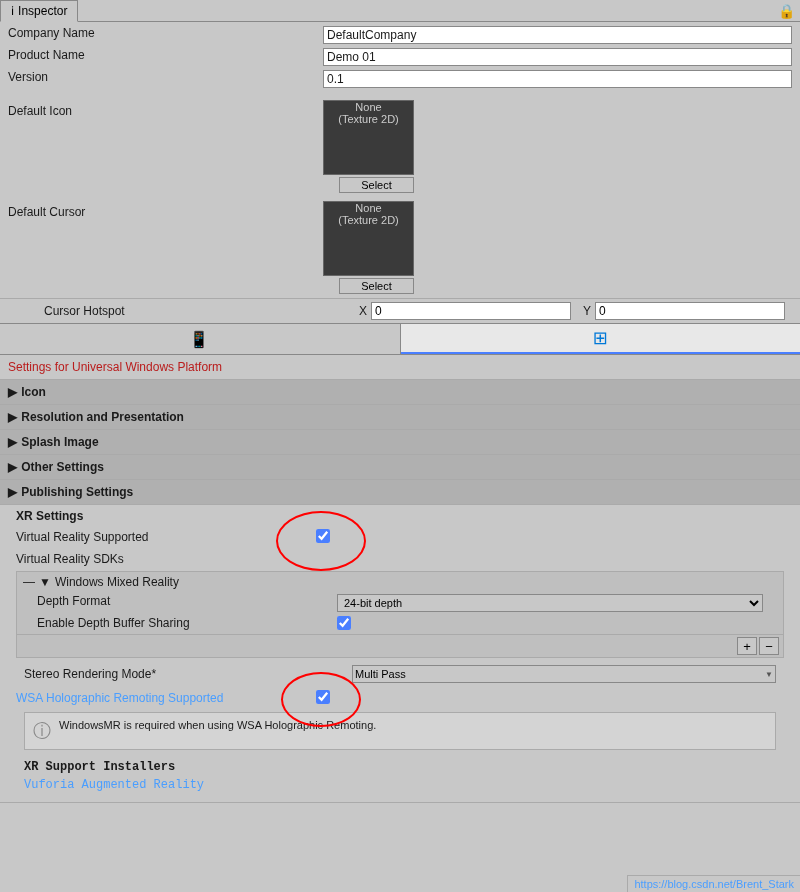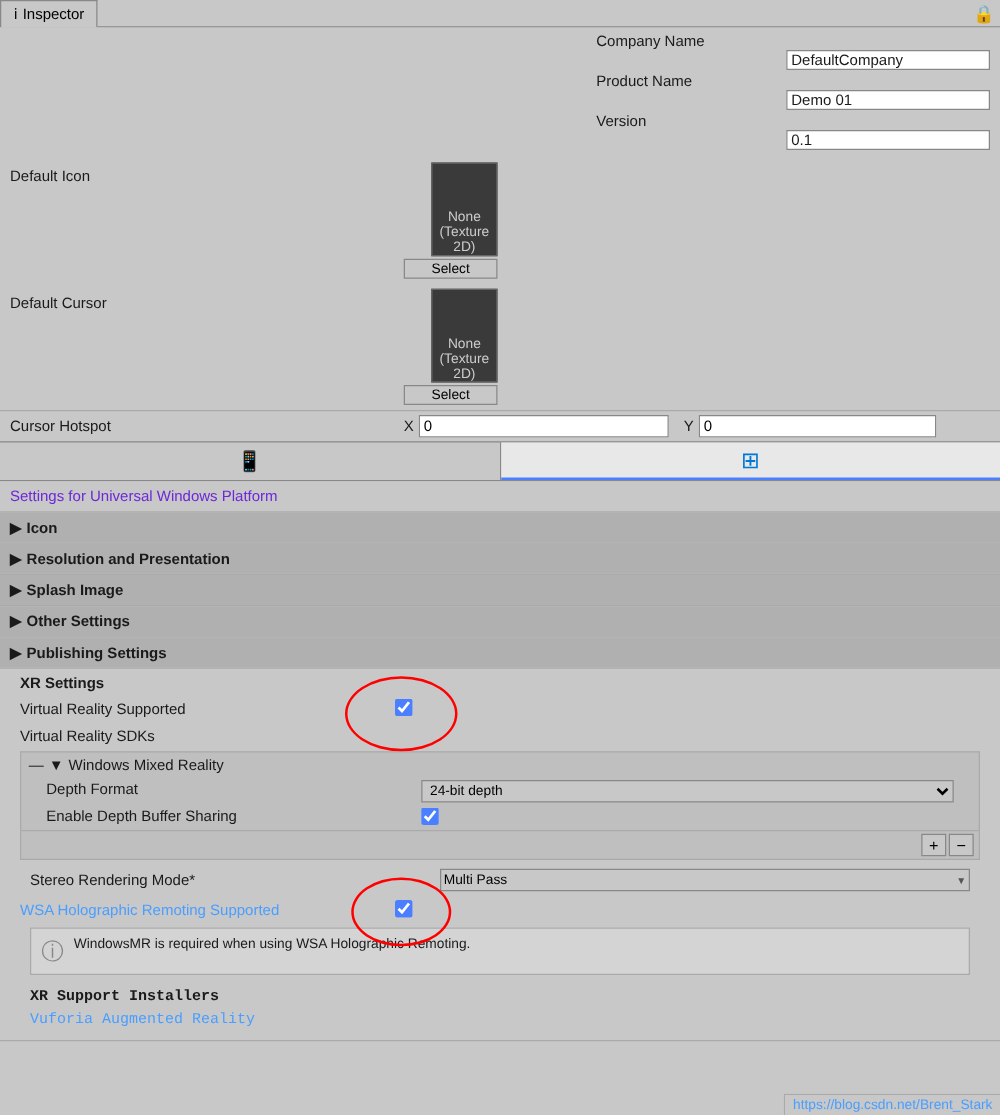--- a/index.html
+++ b/index.html
@@ -37,50 +37,49 @@
       color: #555;
     }
 
     
     .form-section {
       background: #c8c8c8;
       padding: 4px 8px;
     }
     .form-row {
       display: flex;
-      align-items: flex-end;
+      align-items: flex-start;
       min-height: 20px;
       margin-bottom: 2px;
-      flex-direction: column;
     }
     .form-label {
       width: 315px;
       color: #1a1a1a;
       font-size: 12px;
     }
     .form-input {
       flex: 1;
       background: #fff;
       border: 1px solid #888;
       height: 18px;
       padding: 0 3px;
       font-size: 12px;
       color: #1a1a1a;
     }
 
     
     .asset-box {
-      width: 53px;
+      width: 91px;
       height: 75px;
       background: #3a3a3a;
       border: 1px solid #666;
       display: flex;
       flex-direction: column;
       align-items: center;
-      justify-content: flex-end;
+      justify-content: flex-start;
       color: #ccc;
       font-size: 11px;
       text-align: center;
     }
     .asset-row {
       display: flex;
       align-items: flex-start;
       padding: 4px 8px;
     }
     .asset-label {
@@ -109,20 +108,21 @@
     .hotspot-row {
       display: flex;
       align-items: center;
       padding: 3px 8px;
       border-top: 1px solid #aaa;
       background: #c8c8c8;
     }
     .hotspot-label {
       width: 315px;
       color: #1a1a1a;
+      margin-left: 36px;
     }
     .hotspot-xy {
       display: flex;
       align-items: center;
       gap: 4px;
     }
     .hotspot-xy label {
       font-size: 12px;
       color: #1a1a1a;
     }
@@ -157,21 +157,21 @@
       border-bottom: 2px solid #4a7fff;
     }
 
     
     .settings-panel {
       background: #c8c8c8;
     }
     .settings-header {
       padding: 5px 8px;
       font-size: 12px;
-      color: #6d28d9;
+      color: #b91c1c;
       border-bottom: 1px solid #aaa;
     }
 
     
     .collapsible {
       border-bottom: 1px solid #aaa;
     }
     .collapsible-header {
       background: #b0b0b0;
       padding: 5px 8px;

